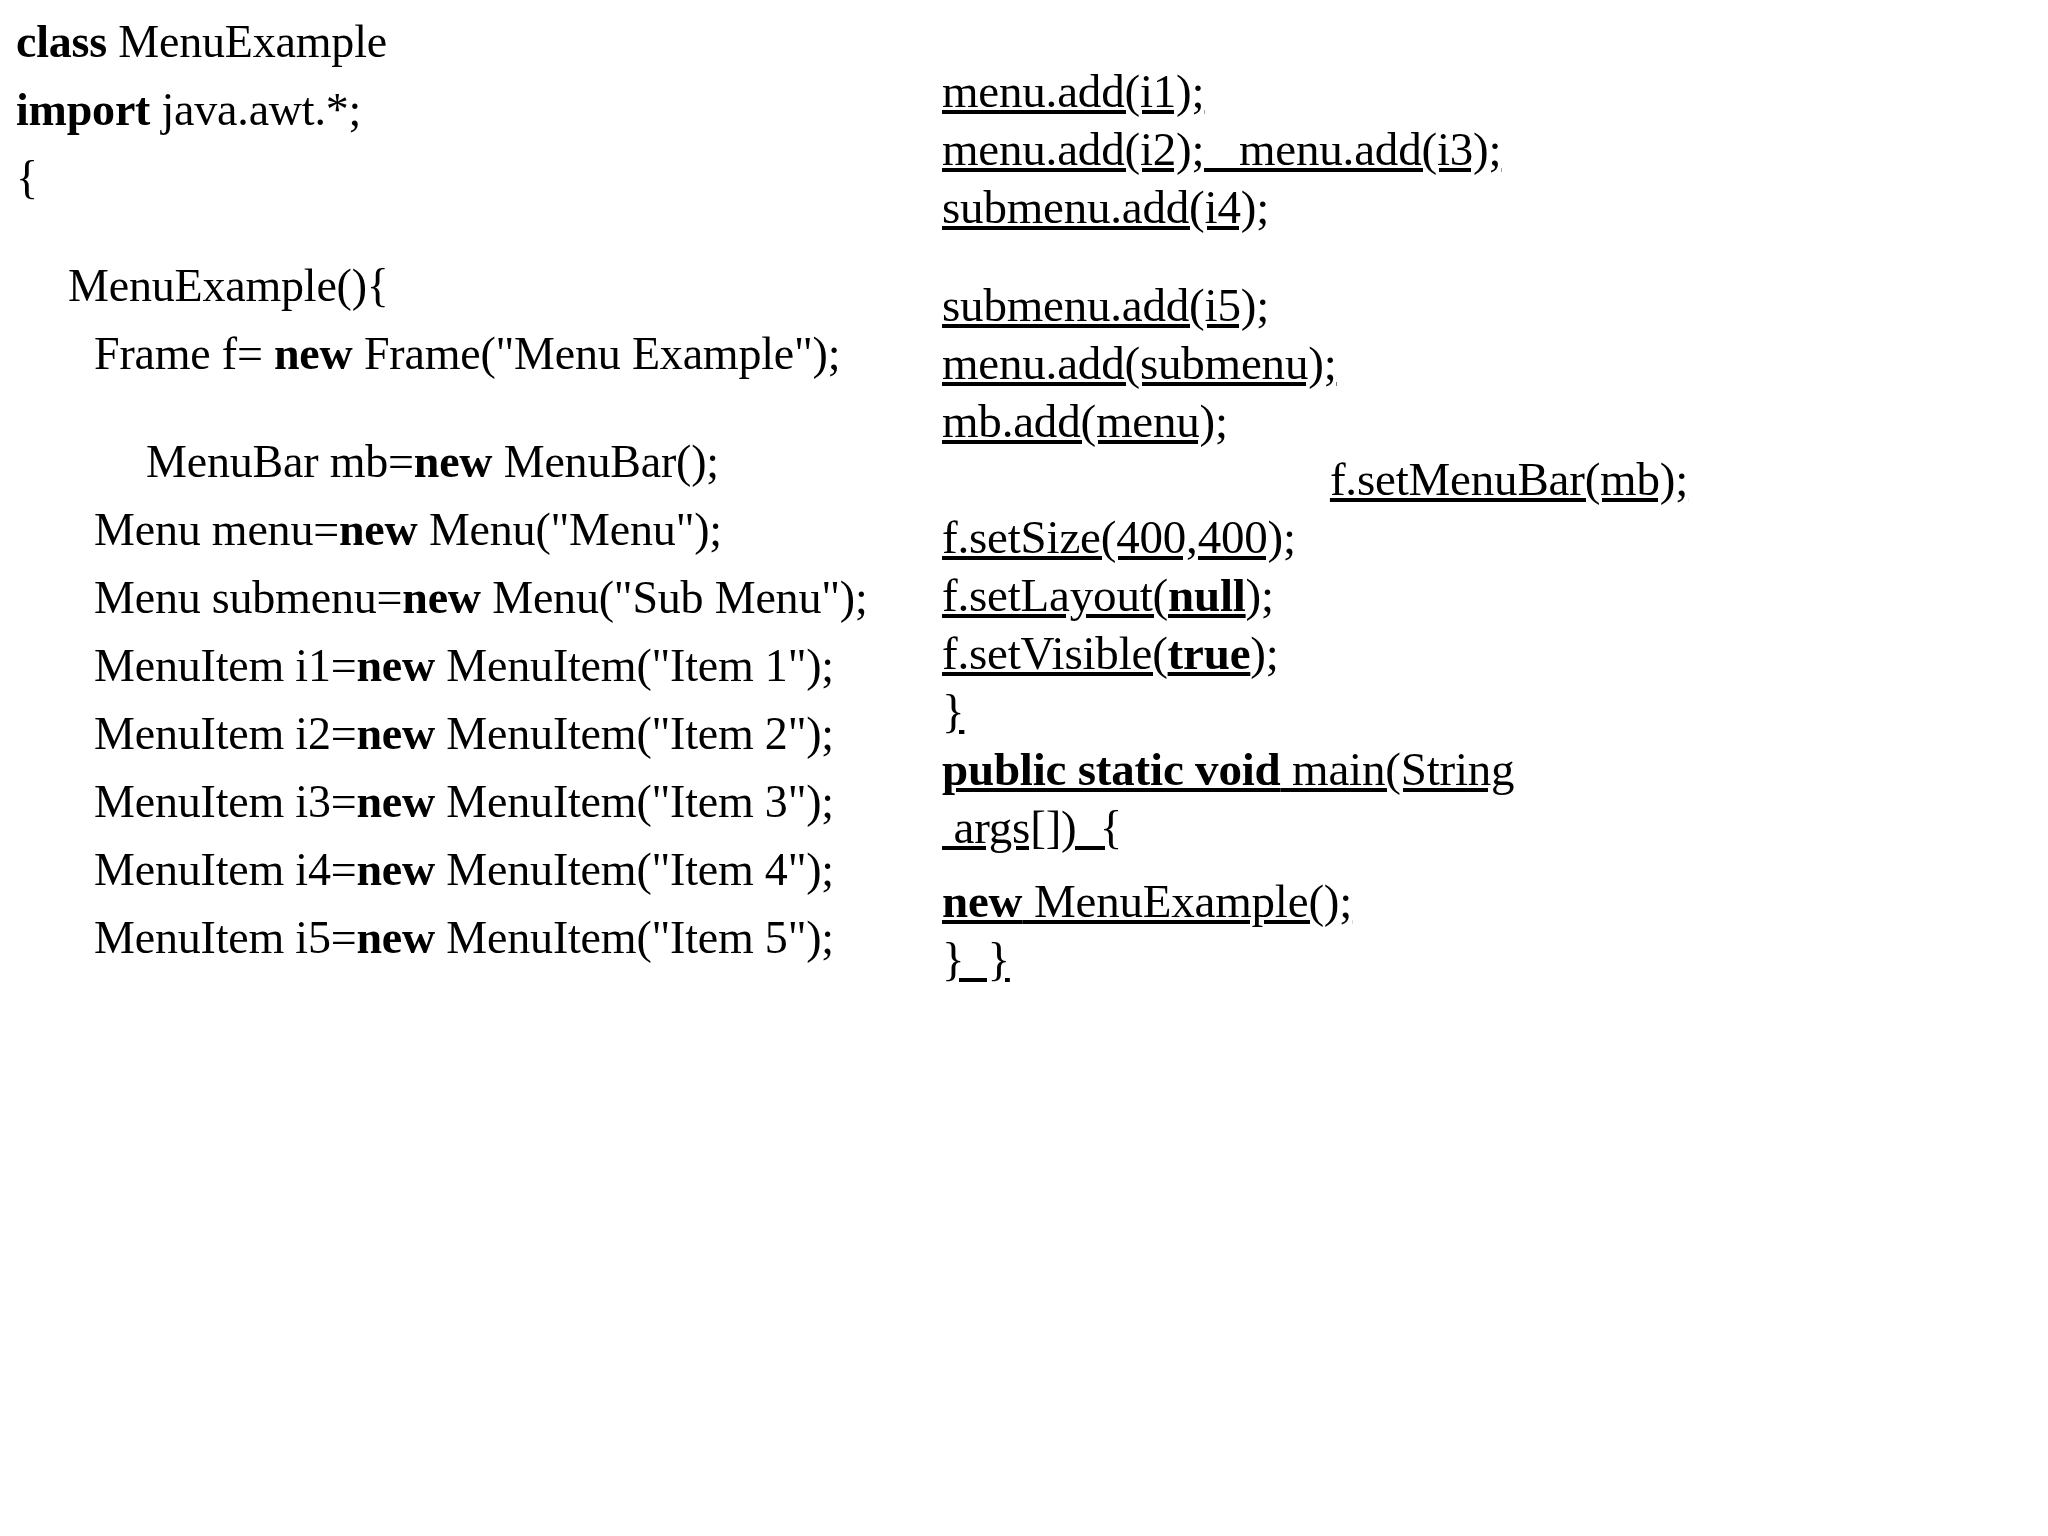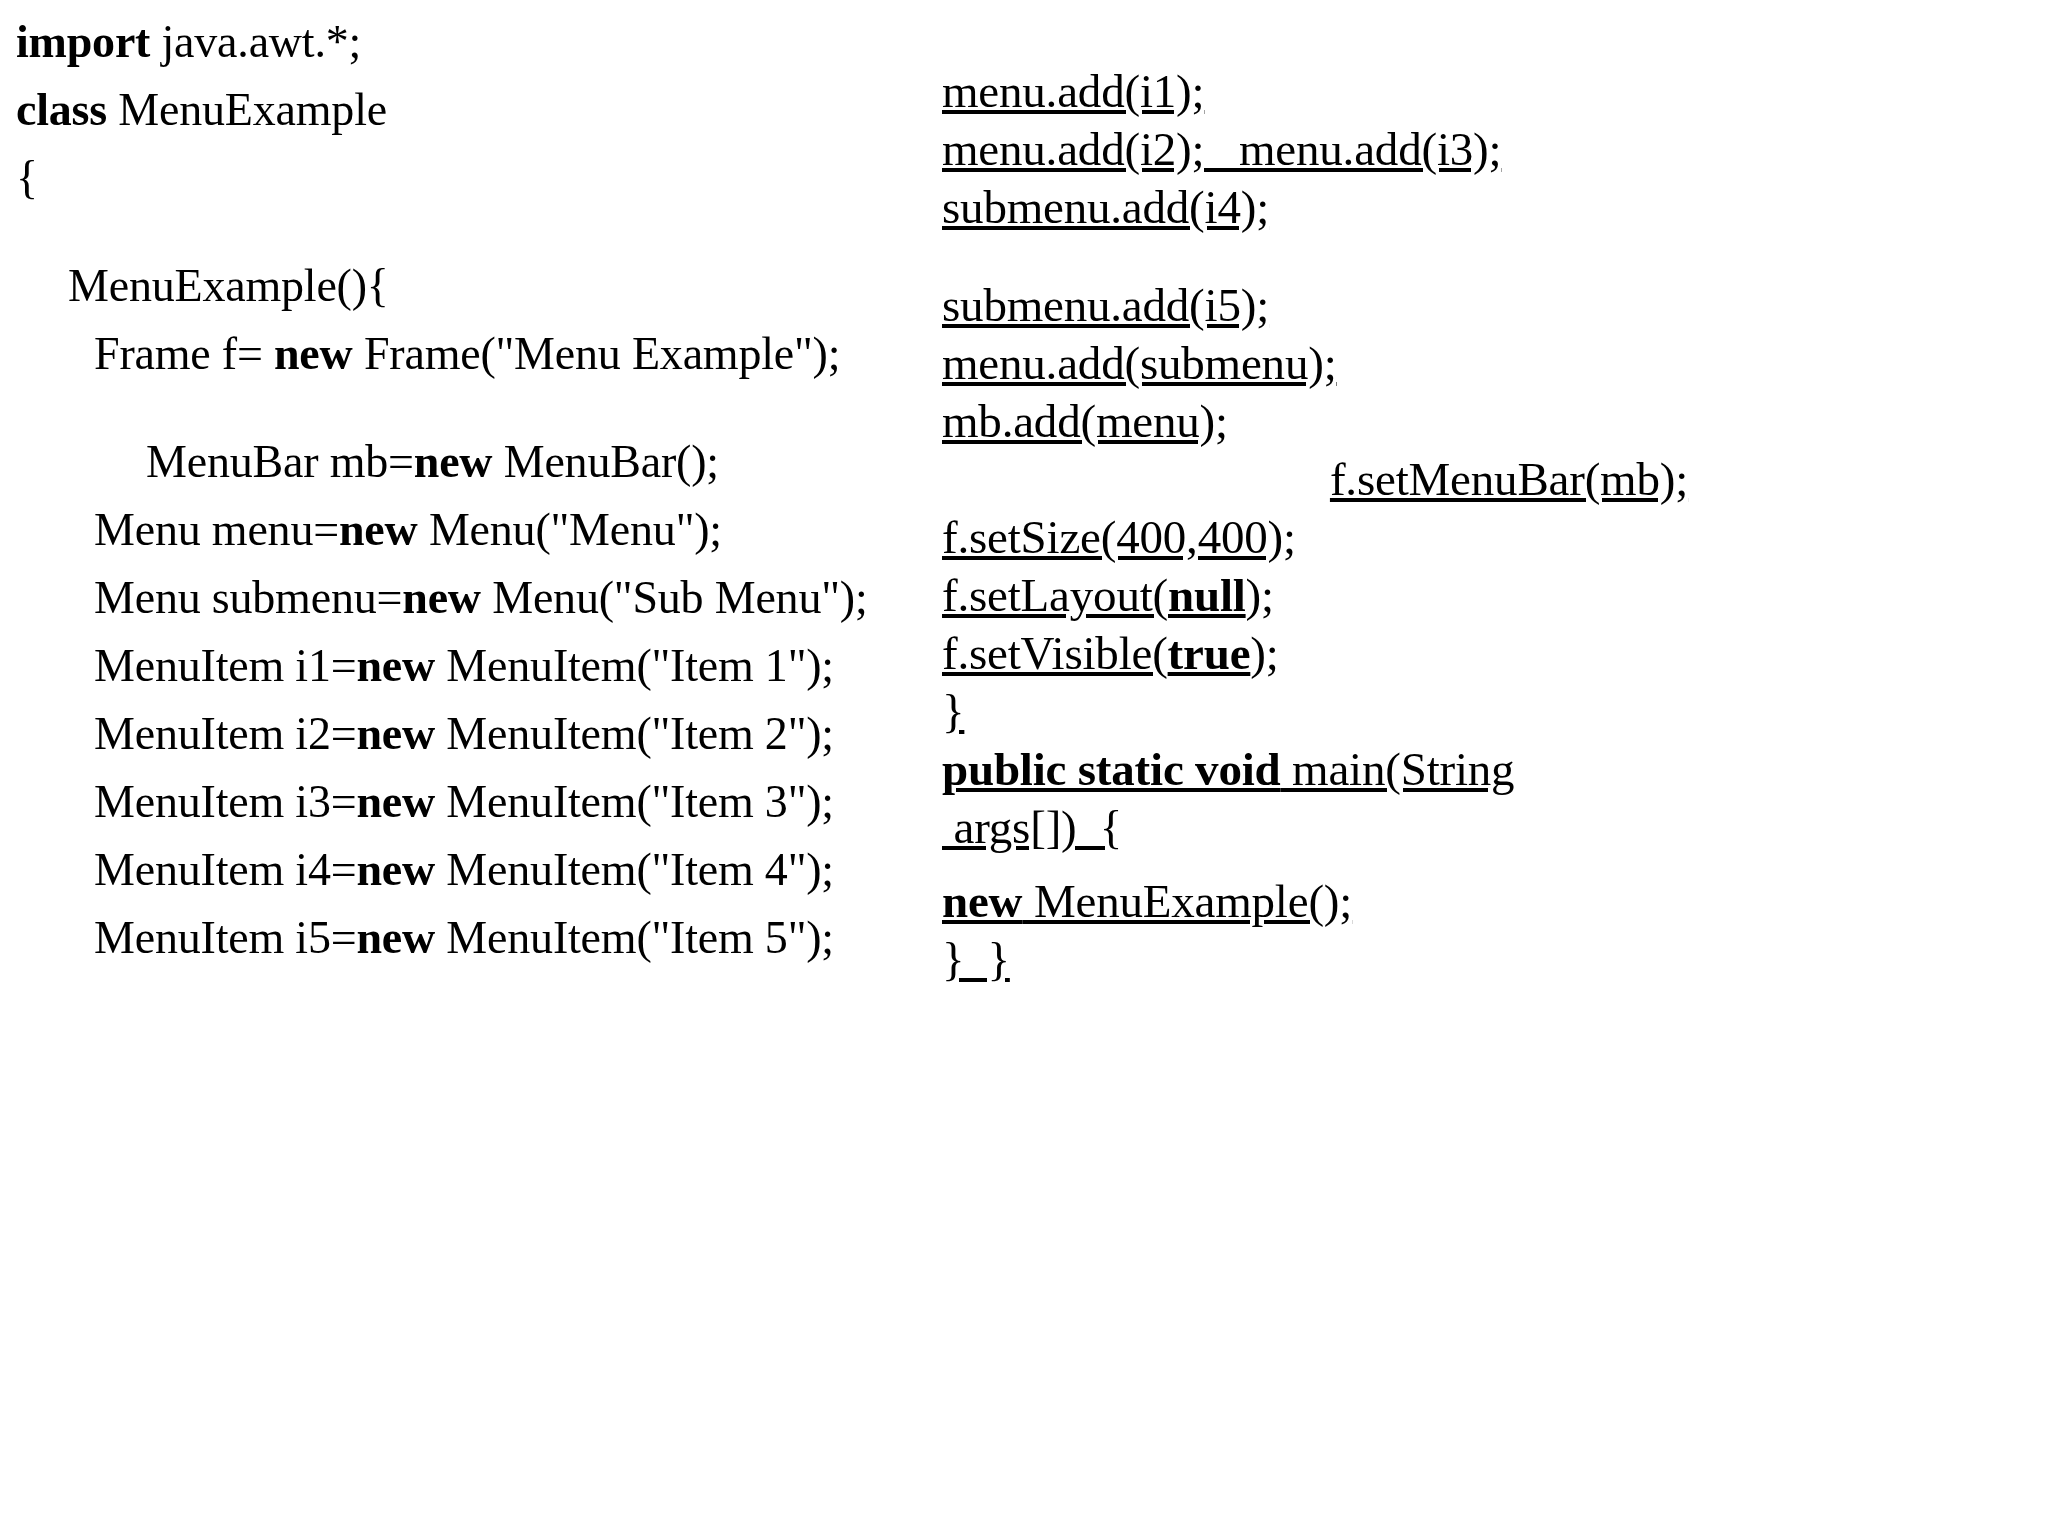--- a/index.html
+++ b/index.html
@@ -56,22 +56,22 @@
   }
   .tok {
     font-weight: normal;
   }
 </style>
 </head>
 <body>
 
 <div id="slide">
   <div class="column" id="left-column">
+      <div class="code-line" style="padding-left: 16px;"><span class="kw">class</span><span class="tok"> MenuExample</span></div>
       <div class="code-line" style="padding-left: 16px;"><span class="kw">import</span><span class="tok"> java.awt.*;</span></div>
-      <div class="code-line" style="padding-left: 16px;"><span class="kw">class</span><span class="tok"> MenuExample</span></div>
       <div class="code-line" style="padding-left: 16px;"><span class="tok">{</span></div>
       <div class="code-line blank" style="padding-left: 16px;"><span class="tok"> </span></div>
       <div class="code-line" style="padding-left: 68px;"><span class="tok">MenuExample(){</span></div>
       <div class="code-line" style="padding-left: 94px;"><span class="tok">Frame f= </span><span class="kw">new</span><span class="tok"> Frame("Menu Example");</span></div>
       <div class="code-line blank" style="padding-left: 16px;"><span class="tok"> </span></div>
       <div class="code-line" style="padding-left: 146px;"><span class="tok">MenuBar mb=</span><span class="kw">new</span><span class="tok"> MenuBar();</span></div>
       <div class="code-line" style="padding-left: 94px;"><span class="tok">Menu menu=</span><span class="kw">new</span><span class="tok"> Menu("Menu");</span></div>
       <div class="code-line" style="padding-left: 94px;"><span class="tok">Menu submenu=</span><span class="kw">new</span><span class="tok"> Menu("Sub Menu");</span></div>
       <div class="code-line" style="padding-left: 94px;"><span class="tok">MenuItem i1=</span><span class="kw">new</span><span class="tok"> MenuItem("Item 1");</span></div>
       <div class="code-line" style="padding-left: 94px;"><span class="tok">MenuItem i2=</span><span class="kw">new</span><span class="tok"> MenuItem("Item 2");</span></div>

